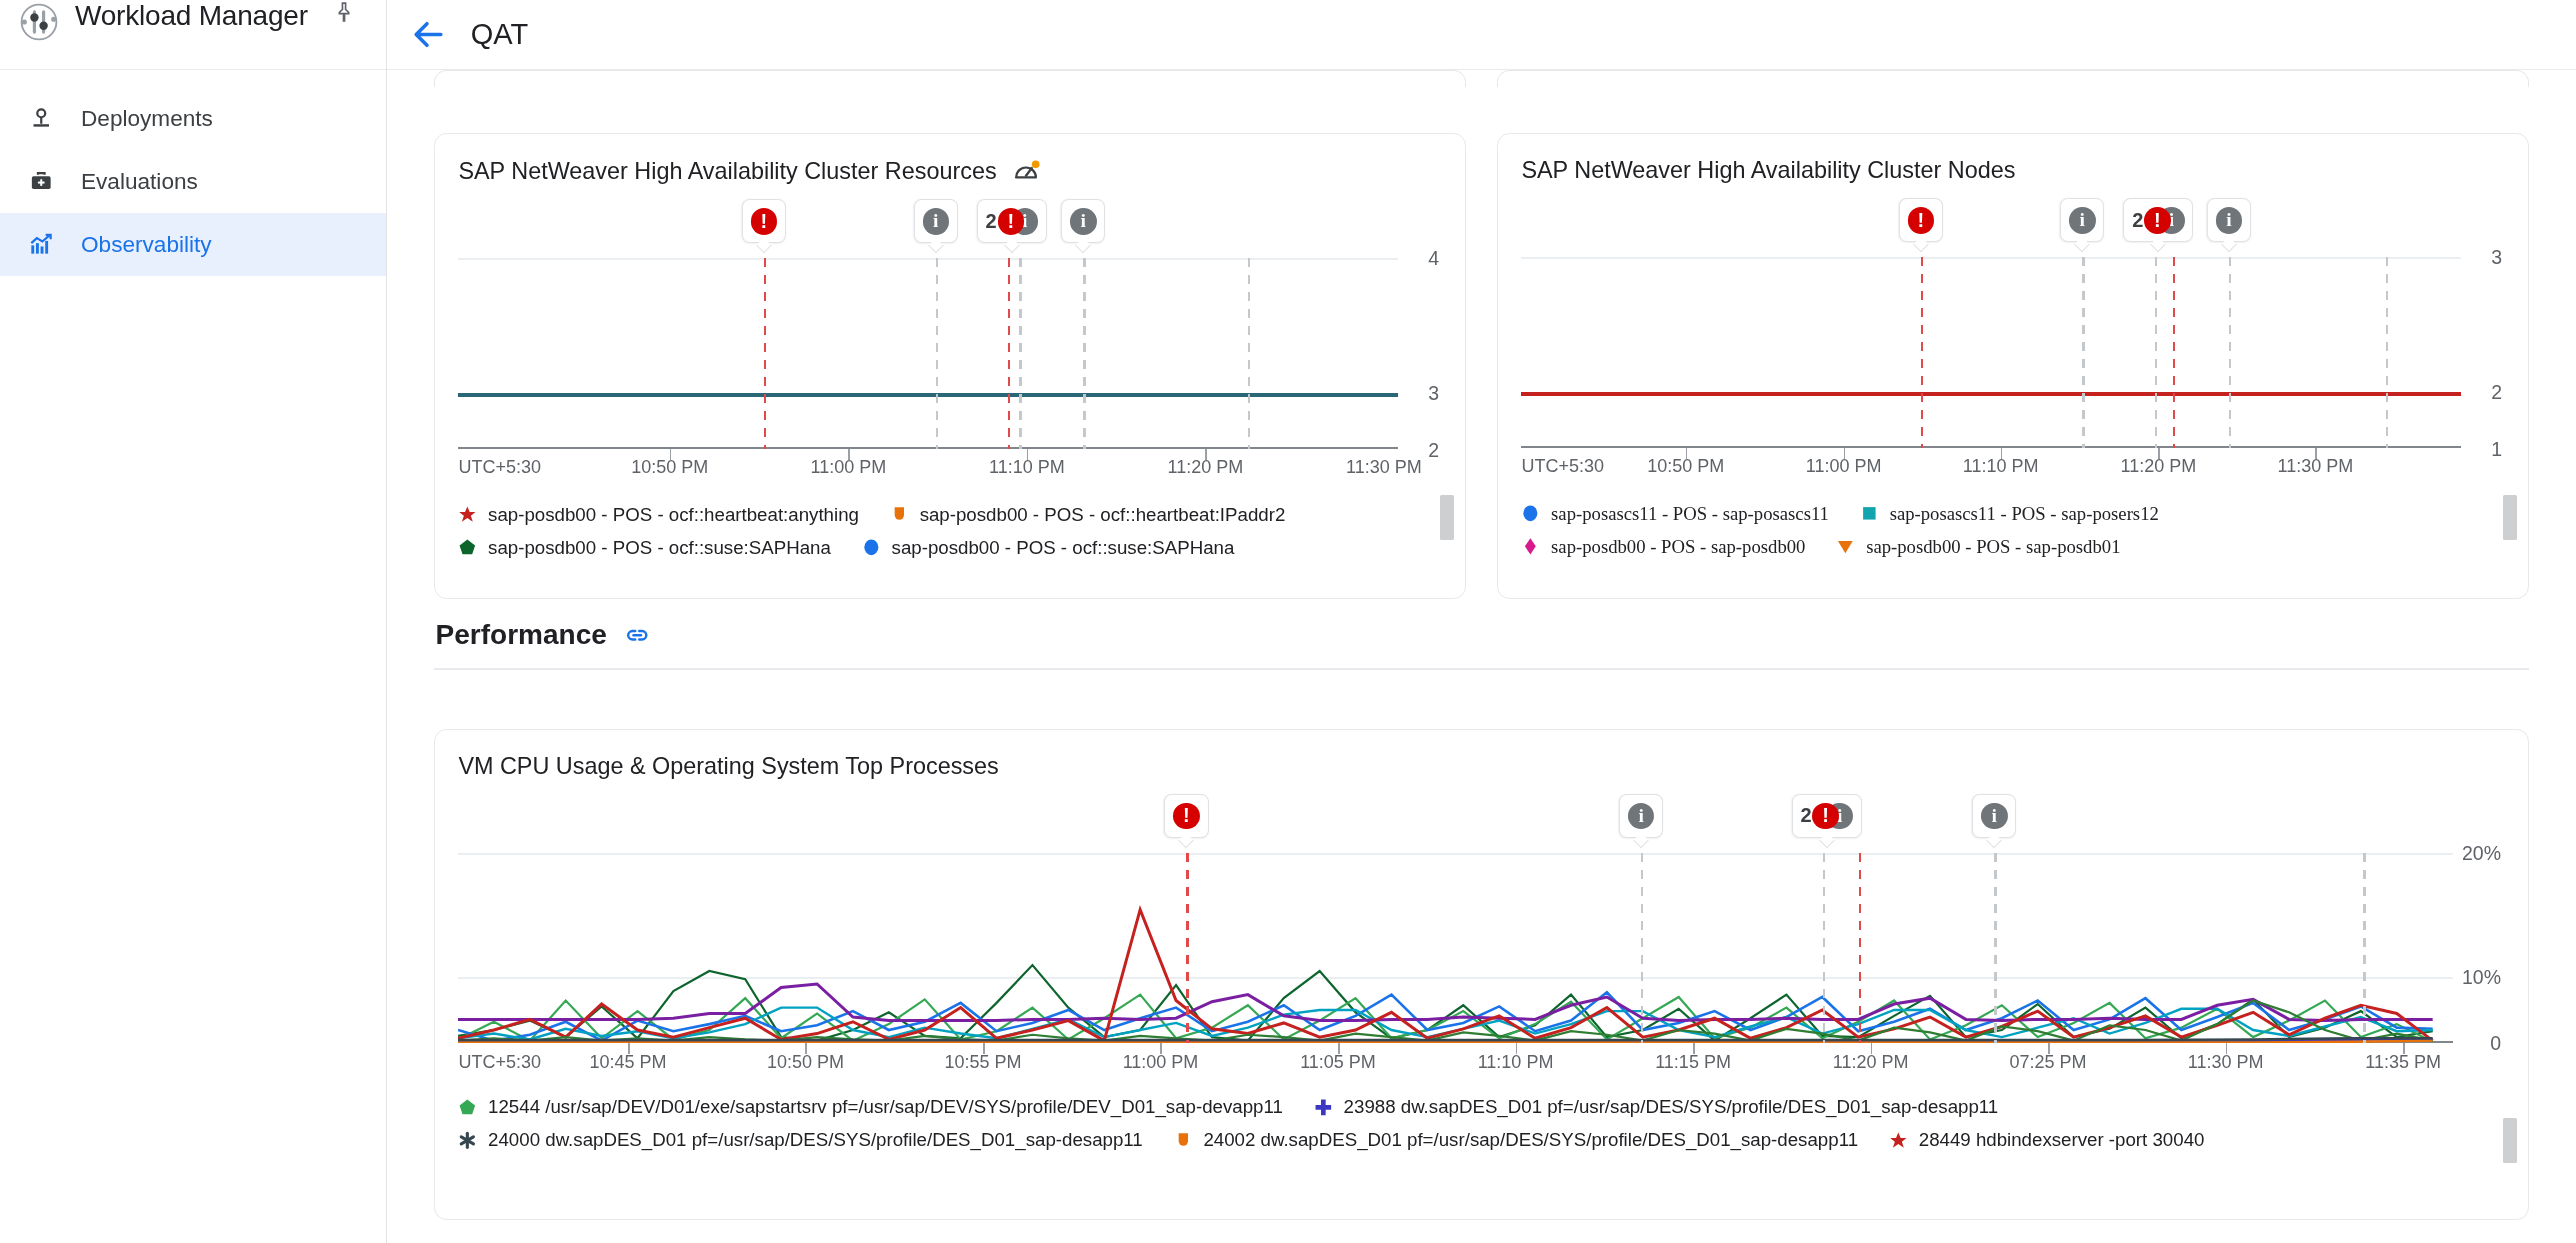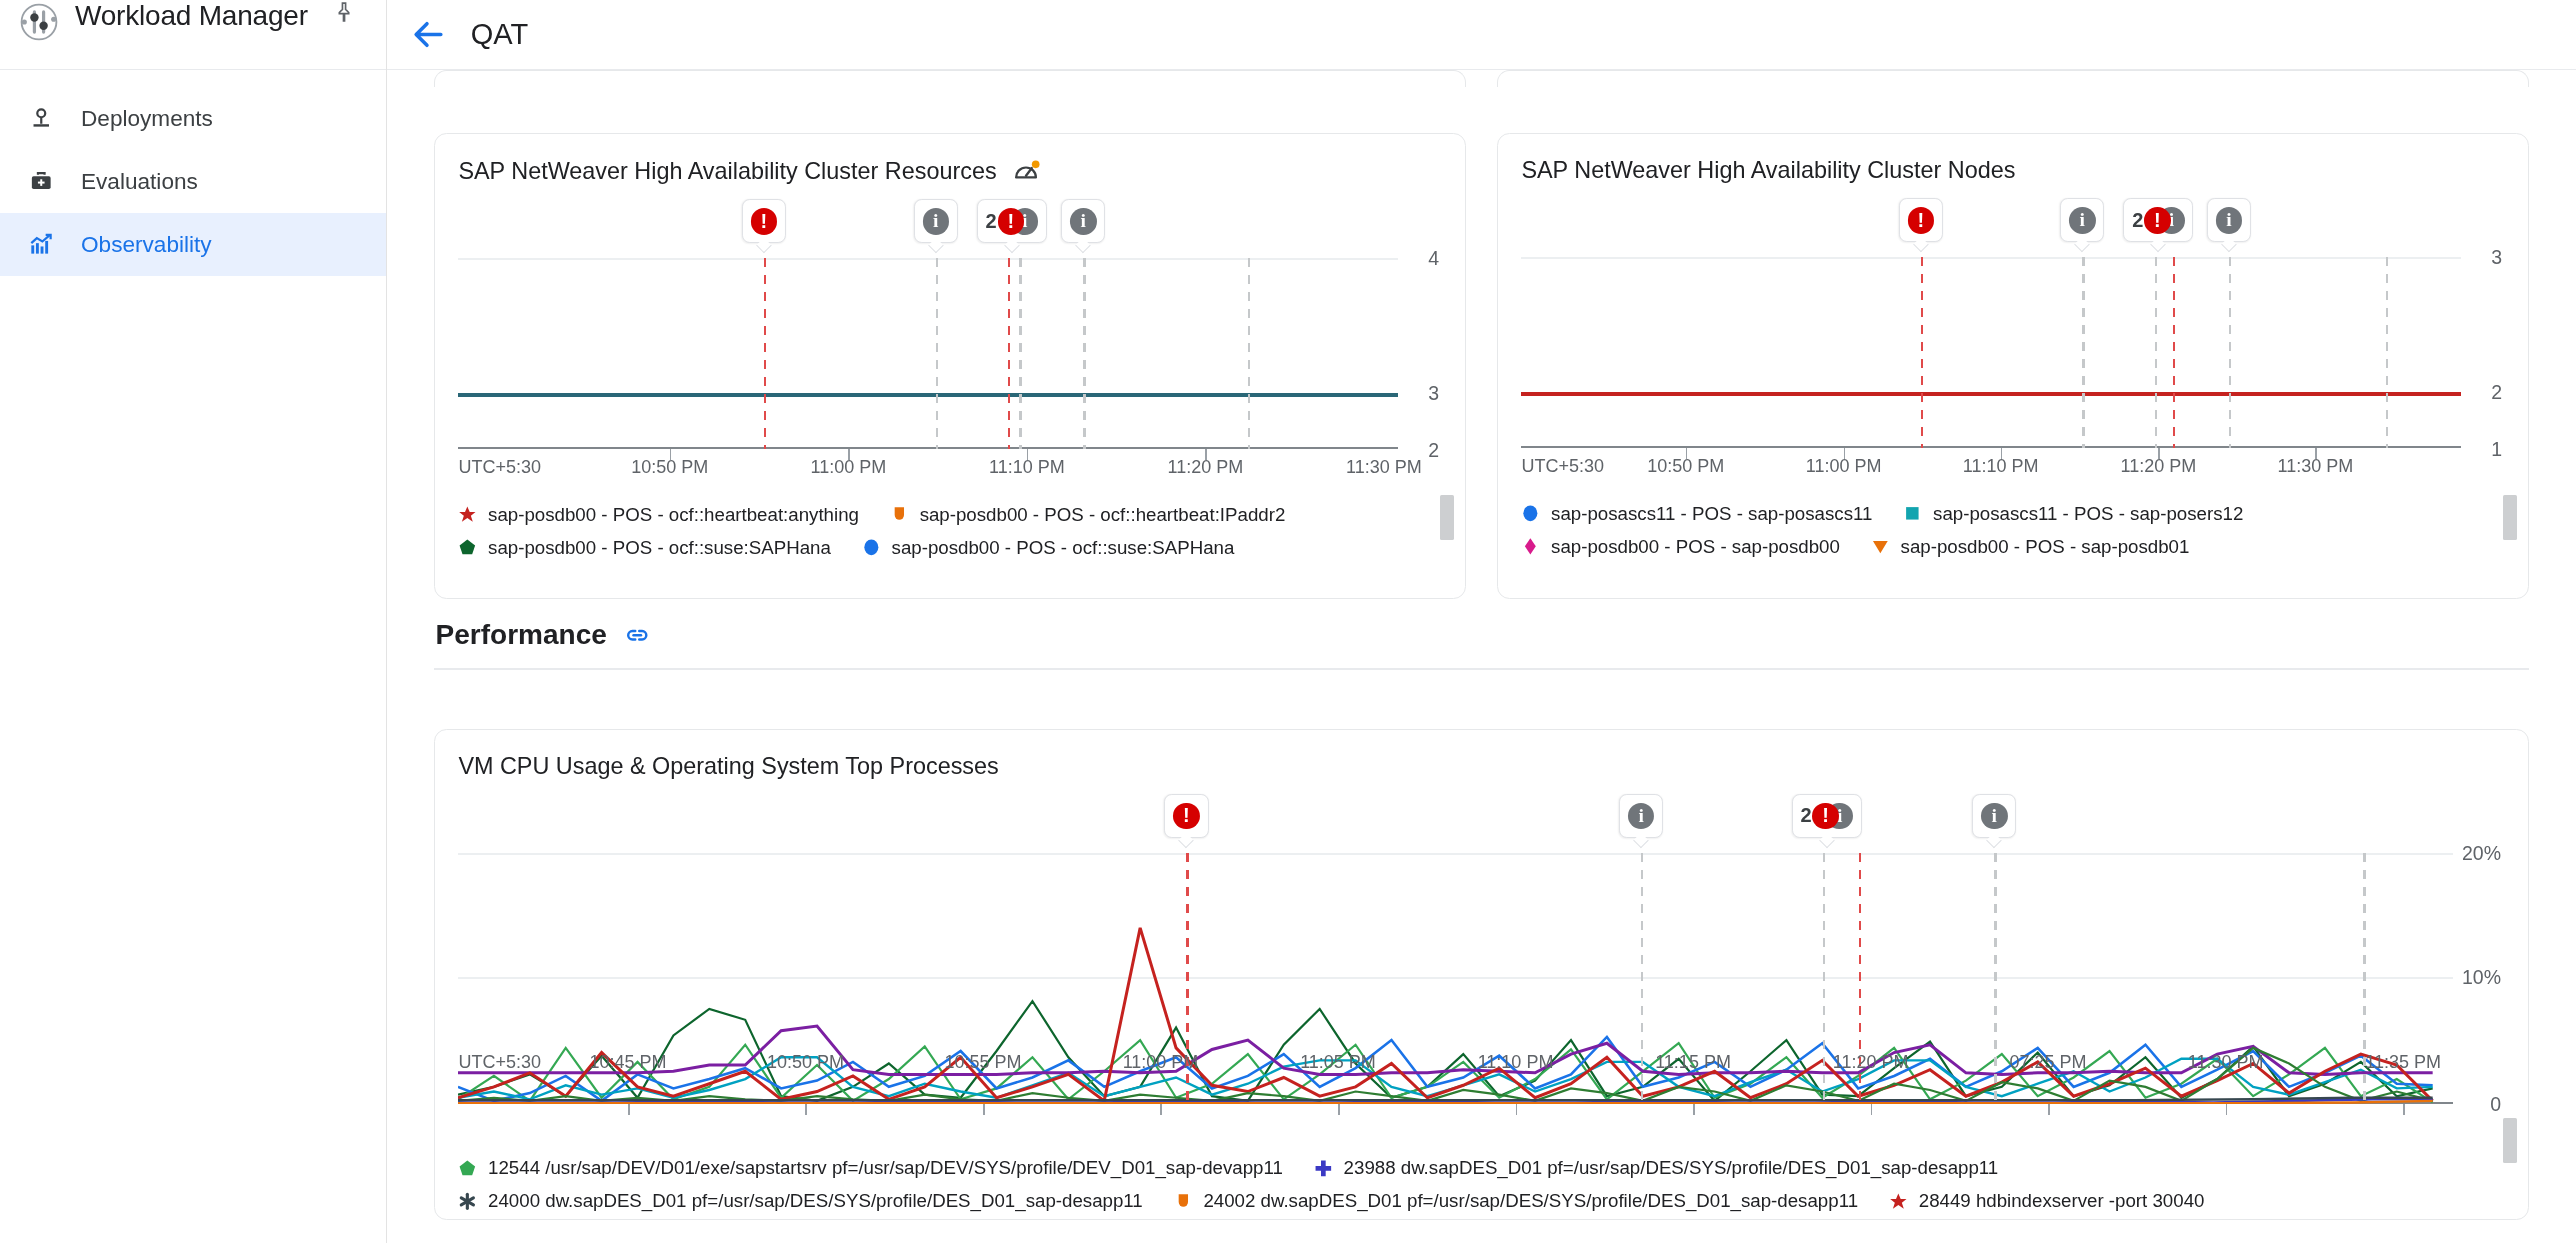--- a/index.html
+++ b/index.html
@@ -381,21 +381,21 @@
 
               <div class="xlabel first" style="left:0; top:199px;">UTC+5:30</div>
               <div class="xlabel" style="left:17.5%; top:199px;">10:50 PM</div>
               <div class="xlabel" style="left:34.3%; top:199px;">11:00 PM</div>
               <div class="xlabel" style="left:51.0%; top:199px;">11:10 PM</div>
               <div class="xlabel" style="left:67.8%; top:199px;">11:20 PM</div>
               <div class="xlabel" style="left:84.5%; top:199px;">11:30 PM</div>
             </div>
           </div>
 
-          <div class="legend" style="margin-top:45px;">
+          <div class="legend" style="margin-top:45px;font-family:Liberation Serif, serif;">
             <div class="legend-row">
               <div class="legend-item">
                 <span class="mk">
                   <svg viewBox="0 0 24 24" width="18.7" height="18.7">
                       <ellipse cx="12" cy="12" rx="9" ry="10" fill="#1a73e8"></ellipse>
                     </svg>
                 </span>
                 <span class="lbl">sap-posascs11 - POS - sap-posascs11</span>
               </div>
               <div class="legend-item">
@@ -462,21 +462,21 @@
               <span class="dot-info behind" style="order:3;">i</span>
               <span class="dot-err" style="order:2;">!</span>
               <span class="badge-tail"></span>
             </div>
             <div class="badge" style="left:77.0%;">
               <span class="dot-info">i</span>
               <span class="badge-tail"></span>
             </div>
           </div>
 
-          <div class="axis-area" style="height:251px; margin:11px 75px 0 23.4px;">
+          <div class="axis-area" style="height:190px; margin:11px 75px 0 23.4px;">
             <div class="hline" style="top:0;"></div>
             <div class="hline" style="top:124px;"></div>
             <div class="xaxis" style="bottom:0;"></div>
 
             <svg viewBox="0 0 1000 322" preserveAspectRatio="none" style="position:absolute;inset:0;width:100%;height:100%;">
               <polyline fill="none" stroke="#0d652d" stroke-width="2.2" vector-effect="non-scaling-stroke" points="0,310 18,300 36,284 54,312 72,260 90,314 108,234 126,200 144,214 162,312 180,318 198,300 216,270 234,310 252,314 270,254 288,190 306,262 324,312 342,300 360,224 378,312 396,318 414,246 432,200 450,270 468,314 486,300 504,258 522,312 540,292 558,240 576,312 594,300 612,264 630,318 648,280 666,240 684,310 702,312 720,276 738,242 756,312 774,300 792,256 810,312 828,298 846,262 864,314 882,290 900,248 918,312 936,296 954,268 972,312 990,302"></polyline>
               <polyline fill="none" stroke="#34a853" stroke-width="2.2" vector-effect="non-scaling-stroke" points="0,316 18,286 36,318 54,250 72,314 90,268 108,316 126,300 144,246 162,314 180,272 198,318 216,290 234,248 252,316 270,302 288,262 306,316 324,280 342,240 360,314 378,296 396,258 414,316 432,284 450,246 468,314 486,300 504,268 522,314 540,290 558,252 576,316 594,280 612,244 630,314 648,296 666,262 684,314 702,286 720,250 738,316 756,292 774,258 792,312 810,288 828,254 846,314 864,296 882,264 900,312 918,284 936,250 954,312 972,290 990,320"></polyline>
               <polyline fill="none" stroke="#1a73e8" stroke-width="2.6" vector-effect="non-scaling-stroke" points="0,300 18,318 36,308 54,286 72,318 90,284 108,302 126,290 144,276 162,302 180,292 198,268 216,300 234,286 252,254 270,302 288,288 306,266 324,300 342,280 360,262 378,302 396,286 414,258 432,300 450,276 468,240 486,300 504,288 522,260 540,302 558,284 576,236 594,300 612,288 630,268 648,300 666,278 684,244 702,302 720,286 738,264 756,300 774,280 792,250 810,300 828,282 846,246 864,300 882,278 900,254 918,300 936,282 954,260 972,296 990,298"></polyline>
               <polyline fill="none" stroke="#00a1c1" stroke-width="2.4" vector-effect="non-scaling-stroke" points="0,314 18,306 36,316 54,298 72,310 90,302 108,314 126,304 144,290 162,262 180,262 198,300 216,312 234,296 252,306 270,314 288,298 306,282 324,312 342,300 360,288 378,310 396,296 414,274 432,266 450,266 468,300 486,312 504,298 522,284 540,306 558,290 576,268 594,268 612,300 630,312 648,294 666,278 684,306 702,290 720,266 738,266 756,300 774,312 792,296 810,280 828,306 846,288 864,264 882,264 900,300 918,310 936,294 954,278 972,302 990,300"></polyline>
               <polyline fill="none" stroke="#7b1fa2" stroke-width="3" vector-effect="non-scaling-stroke" points="0,282 18,282 36,282 54,282 72,282 90,282 108,280 126,272 144,272 162,228 180,222 198,278 216,284 234,284 252,284 270,284 288,282 306,282 324,280 342,282 360,280 378,252 396,240 414,276 432,284 450,284 468,282 486,282 504,278 522,280 540,282 558,258 576,244 594,280 612,284 630,282 648,282 666,280 684,282 702,282 720,256 738,246 756,282 774,284 792,282 810,282 828,280 846,282 864,282 882,258 900,248 918,282 936,284 954,282 972,282 990,282"></polyline>

